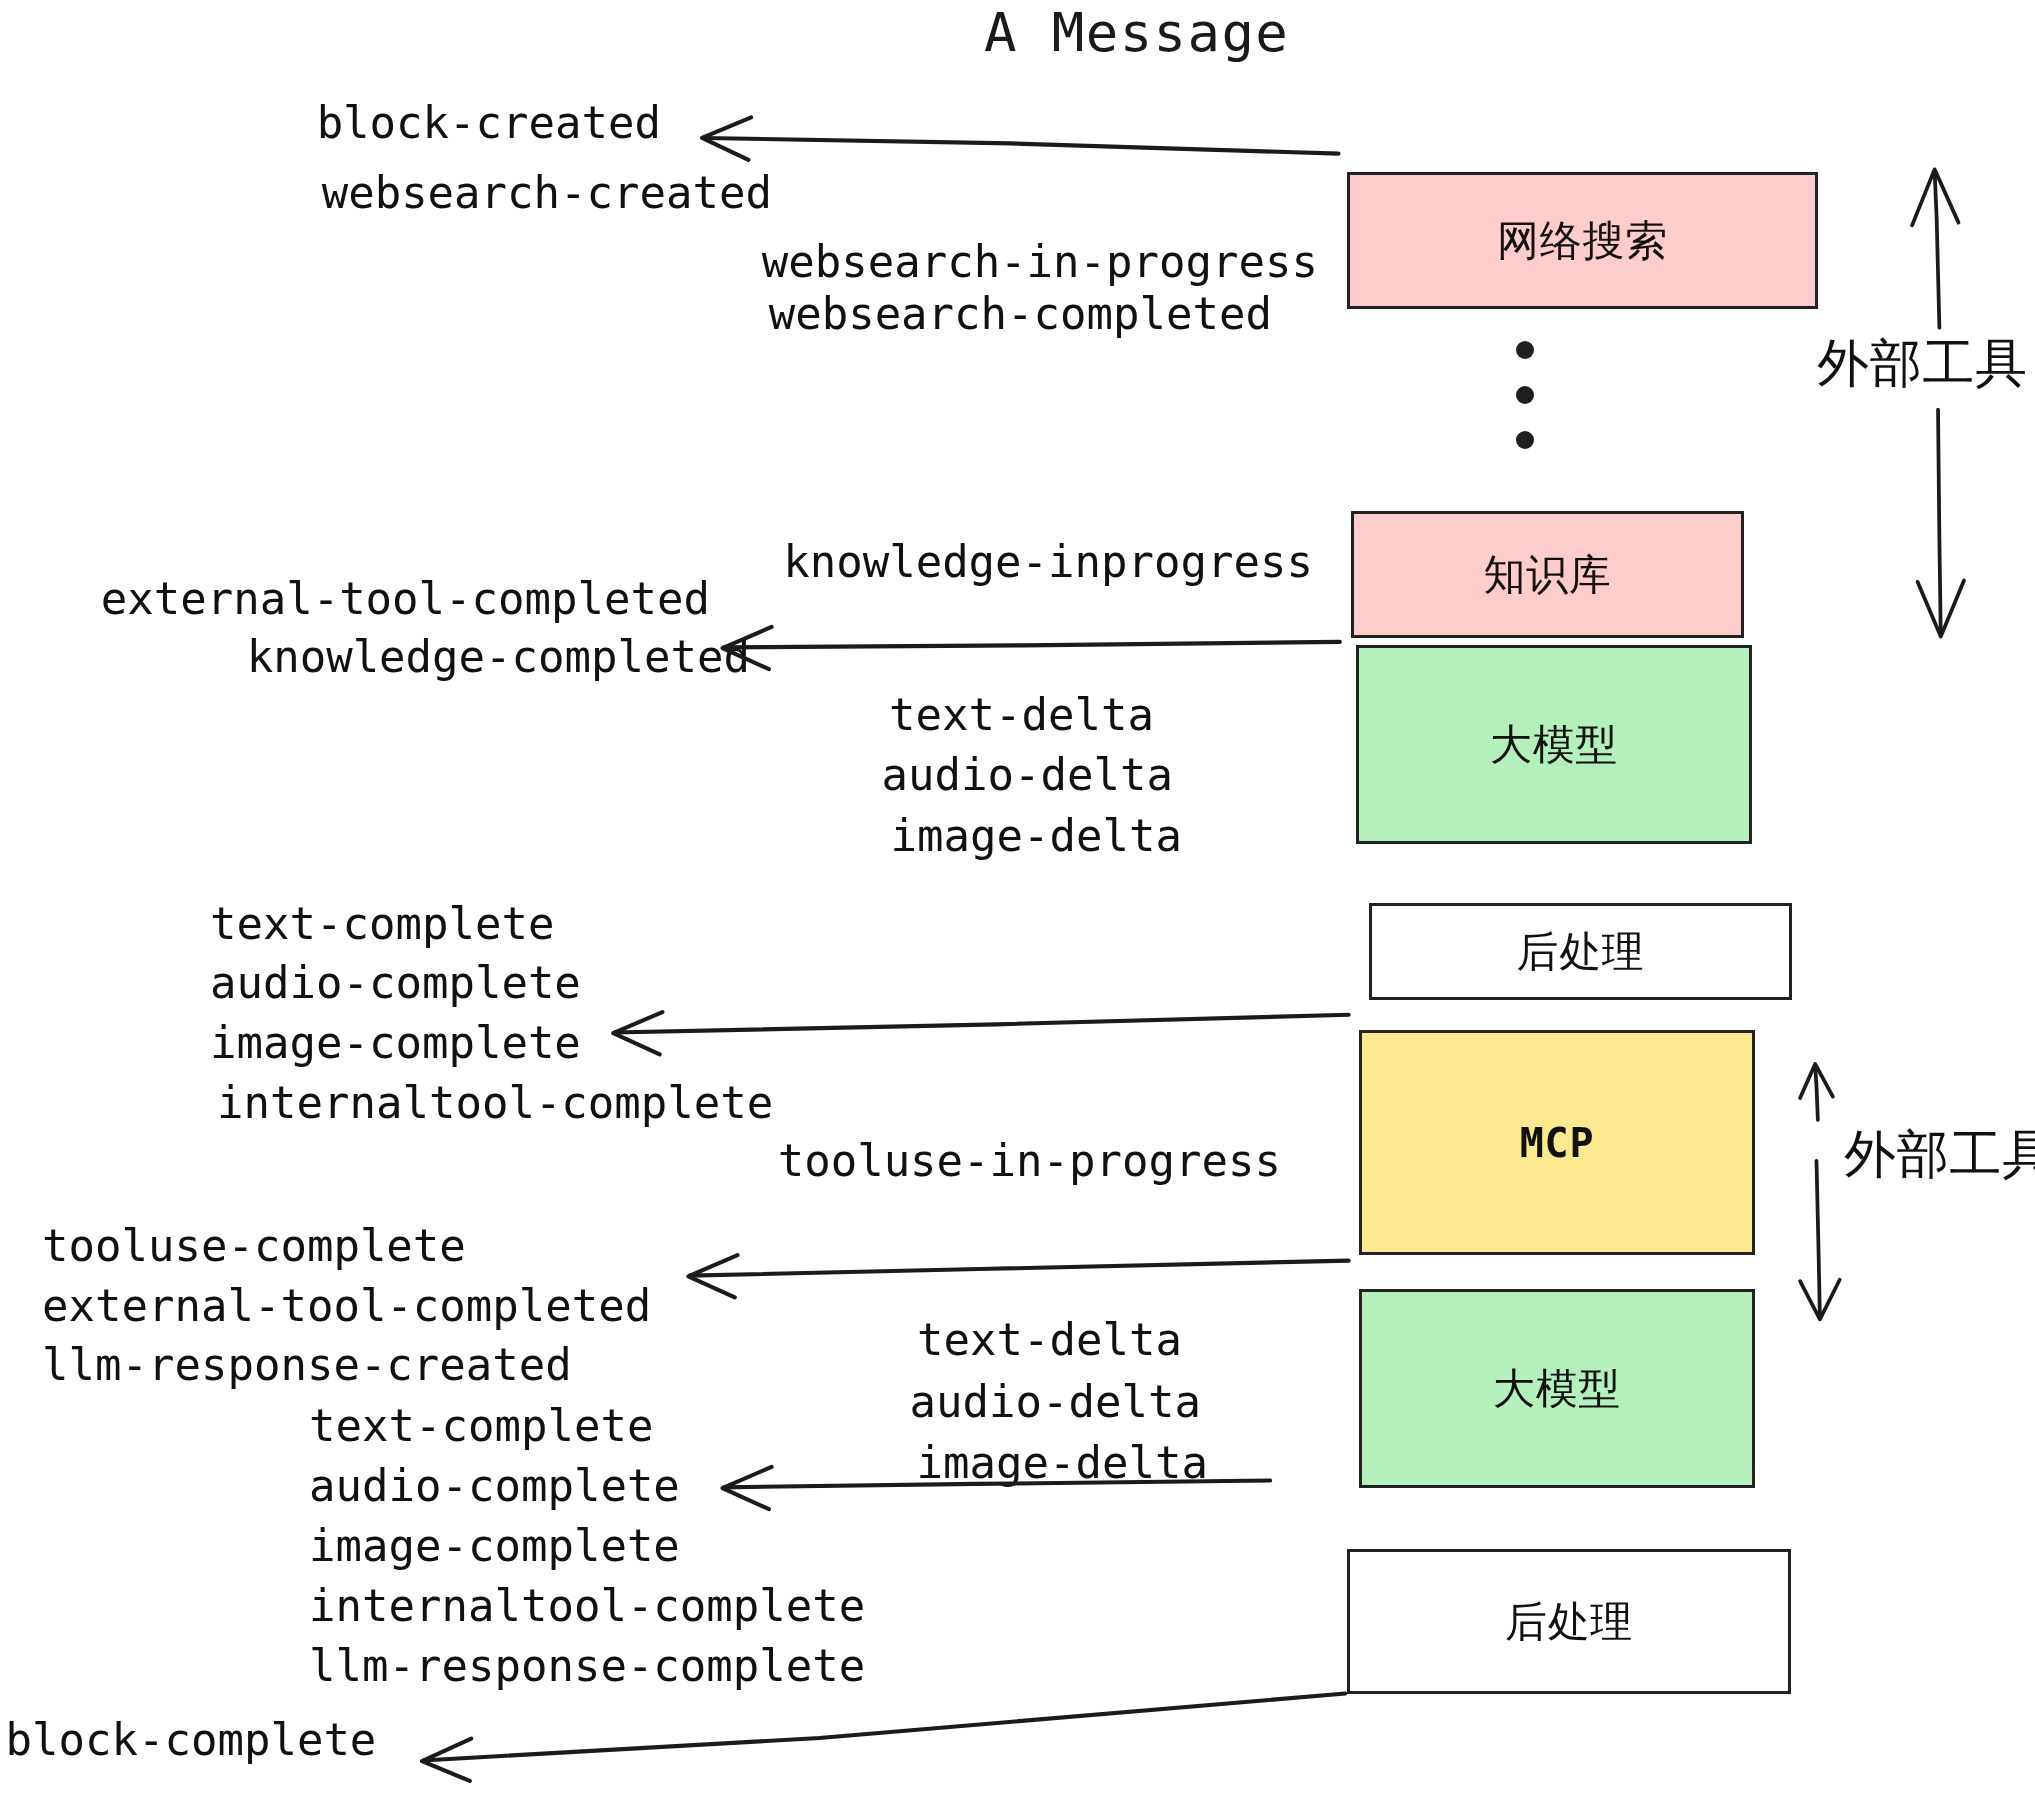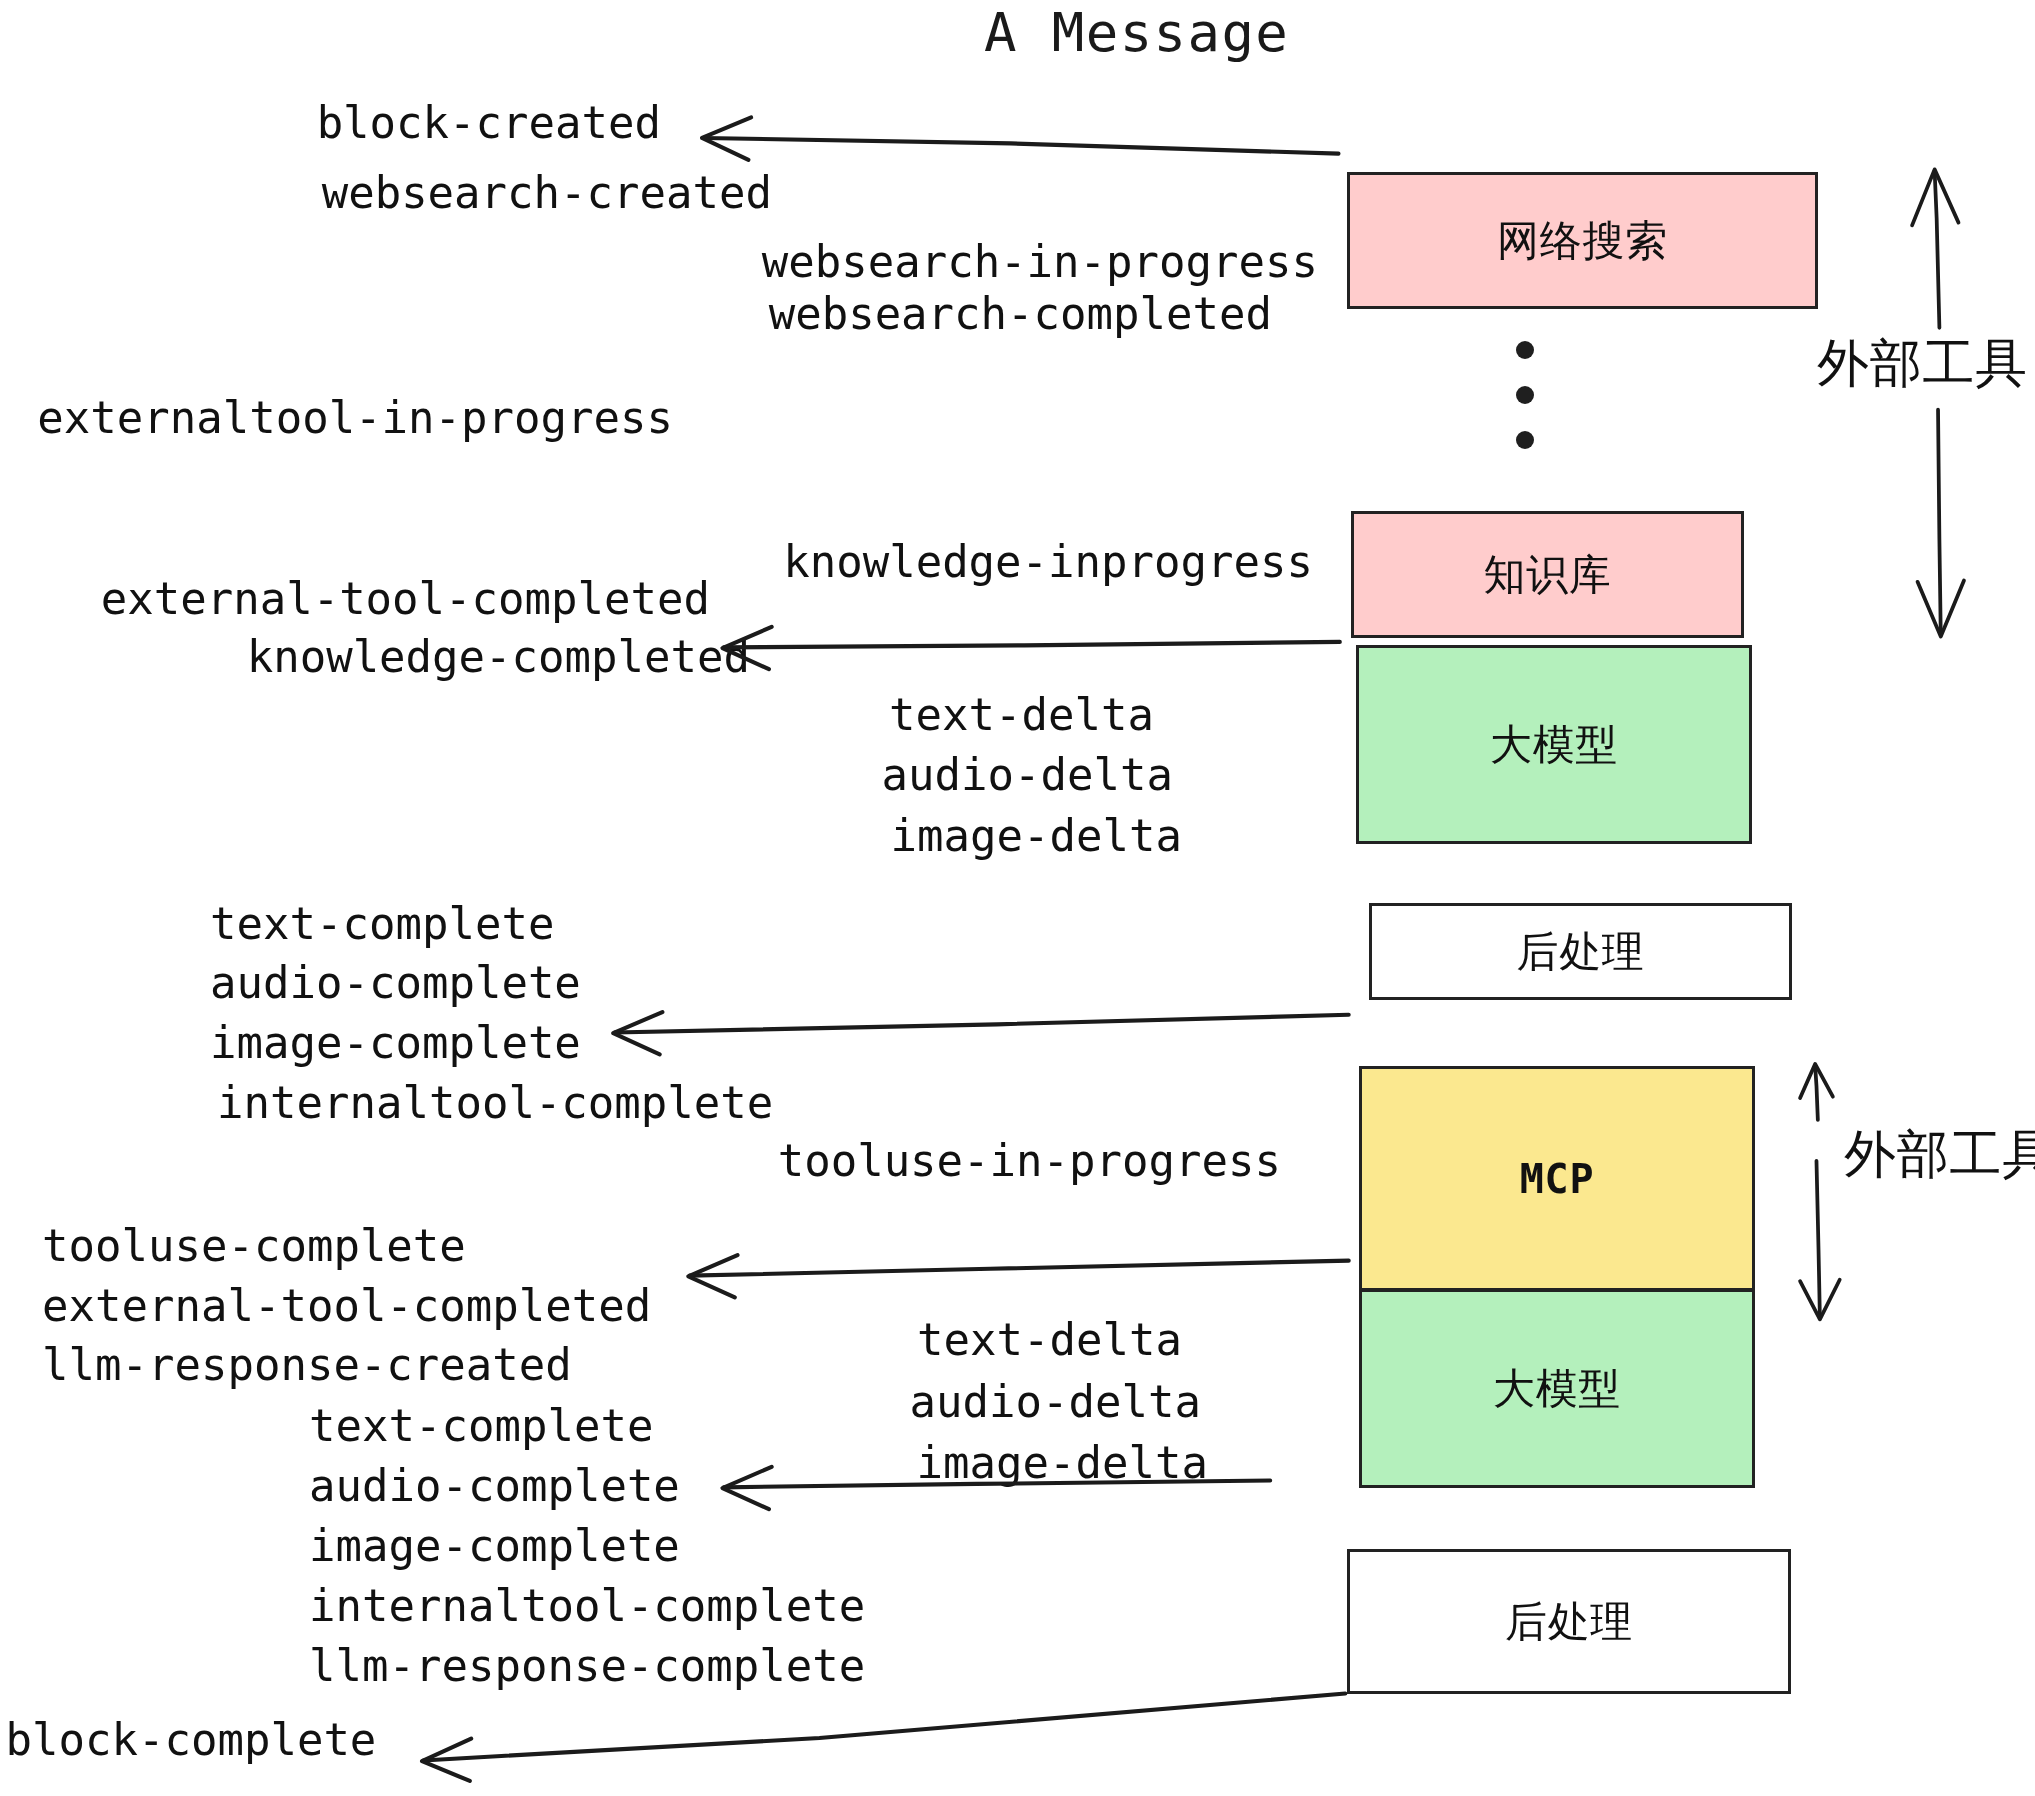--- a/index.html
+++ b/index.html
@@ -105,21 +105,20 @@
   <div class="title" style="left:984px; top:1.4px;">A Message</div>
 
   <div class="evt r" style="left:661px; top:101px;">block-created</div>
 
   <div class="evt r" style="left:772px; top:163px;margin-top:8px;">websearch-created</div>
 
   <div class="evt r" style="left:1318px; top:205px;margin-top:35px;">websearch-in-progress</div>
 
   <div class="evt r" style="left:1272px; top:292px;">websearch-completed</div>
 
-  <div class="evt r" style="left:673px; top:396px;">externaltool-in-progress</div>
 
   <div class="evt r" style="left:1313px; top:540px;">knowledge-inprogress</div>
 
   <div class="evt r" style="left:710px; top:577px;">external-tool-completed</div>
 
   <div class="evt r" style="left:750px; top:635px;">knowledge-completed</div>
 
   <div class="evt r" style="left:1154px; top:693px;">text-delta</div>
 
   <div class="evt r" style="left:1173px; top:753px;">audio-delta</div>
@@ -177,21 +176,21 @@
   </div>
 
   <div class="node" style="left:1356px; top:645px; width:396px; height:199px; background:#B4F0BC;">
     <span class="nlabel">大模型</span>
   </div>
 
   <div class="node" style="left:1369px; top:903px; width:423px; height:97px; background:#FFFFFF;">
     <span class="nlabel">后处理</span>
   </div>
 
-  <div class="node mono" style="left:1359px; top:1030px; width:396px; height:225px; background:#FBE88F;margin-top:36px;">
+  <div class="node mono" style="left:1359px; top:1030px; width:396px; height:225px; background:#FBE88F;">
     <span class="nlabel">MCP</span>
   </div>
 
   <div class="node" style="left:1359px; top:1289px; width:396px; height:199px; background:#B4F0BC;">
     <span class="nlabel">大模型</span>
   </div>
 
   <div class="node" style="left:1347px; top:1549px; width:444px; height:145px; background:#FFFFFF;">
     <span class="nlabel">后处理</span>
   </div>

